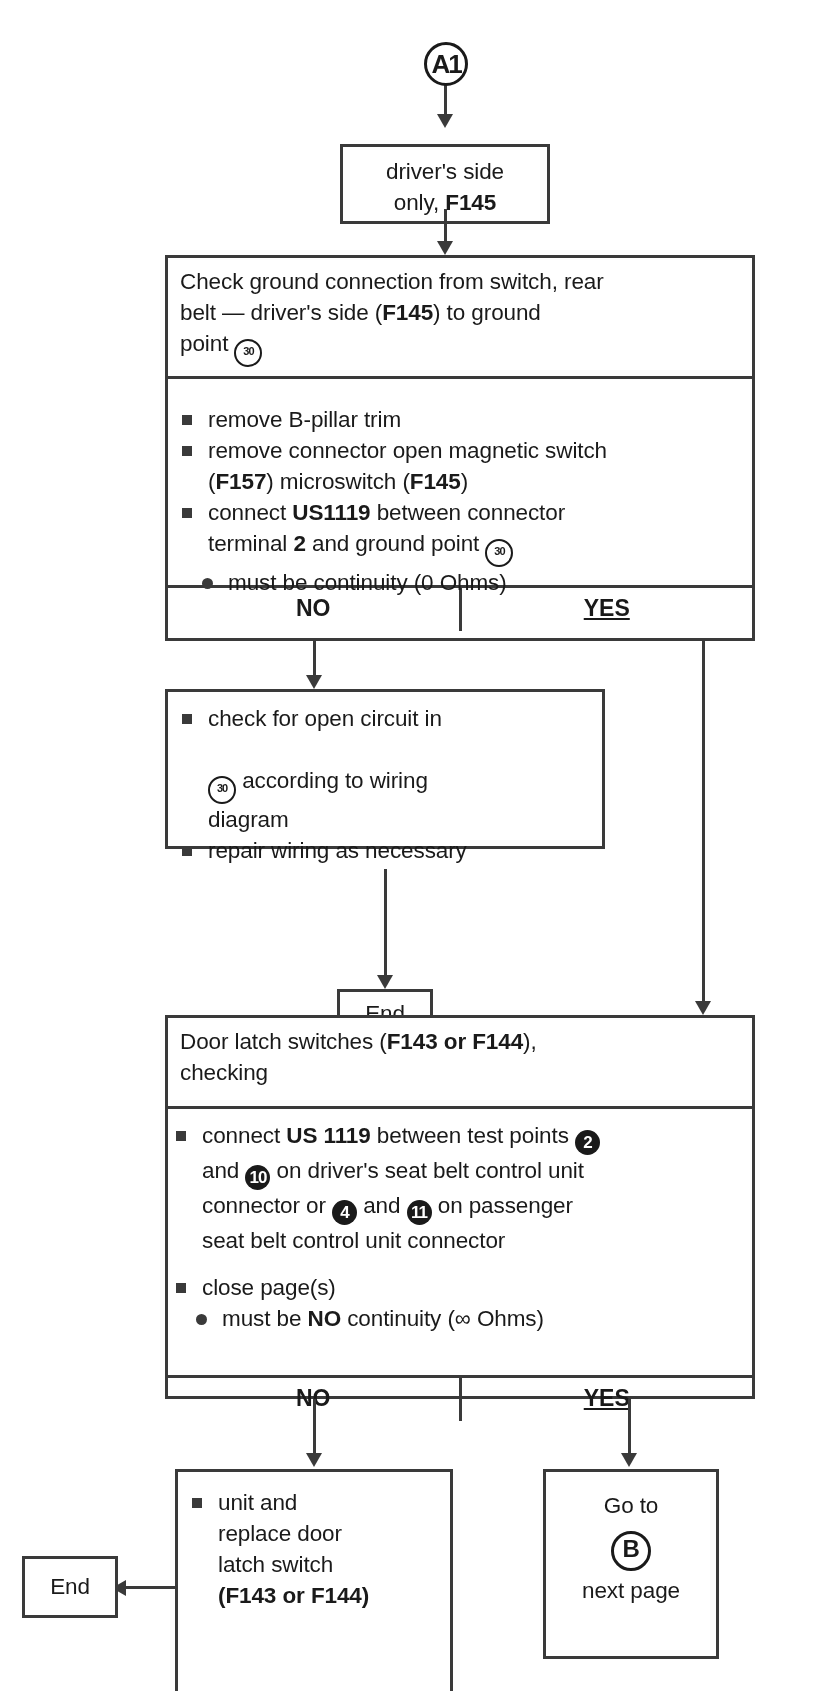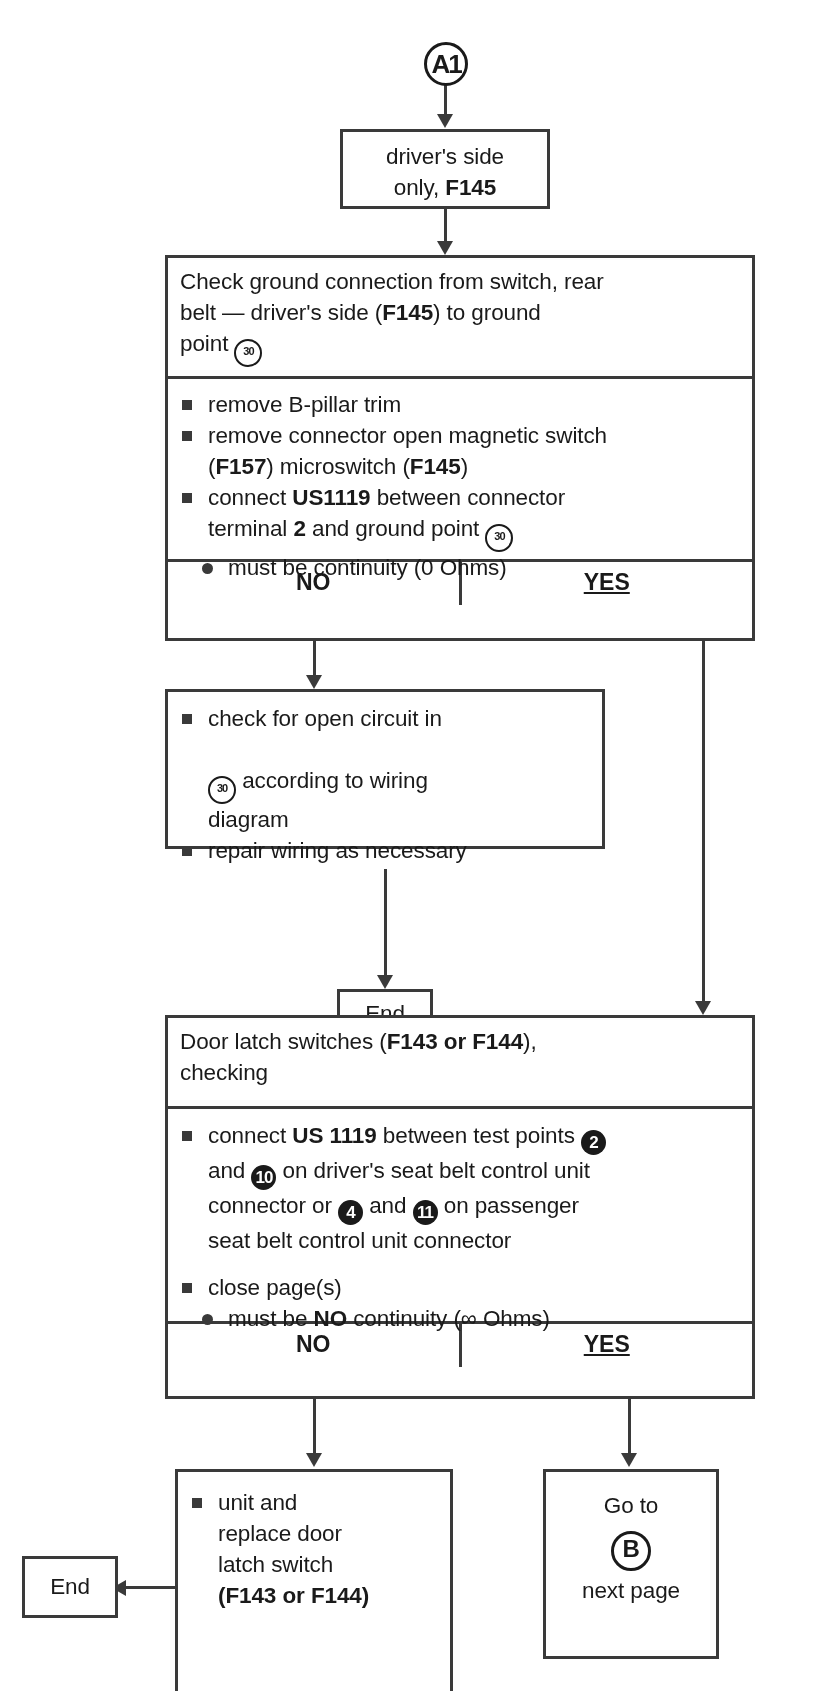--- a/index.html
+++ b/index.html
@@ -191,39 +191,39 @@
 </style>
 </head>
 <body>
 
 <div id="page">
 
   <div class="connector-a1">A1</div>
   <div class="vline" style="left:444px; top:50px; height:34px;"></div>
   <div class="arrow-down" style="left:437px; top:80px;"></div>
 
-  <div class="box" style="left:340px; top:95px; width:210px; height:80px;">
+  <div class="box" style="left:340px; top:110px; width:210px; height:80px;">
     <div class="cell txt center" style="padding-top:9px;">
       <div>driver's side</div>
       <div><span>only, </span><b>F145</b></div>
     </div>
   </div>
 
   <div class="vline" style="left:444px; top:175px; height:36px;"></div>
   <div class="arrow-down" style="left:437px; top:207px;"></div>
 
   <div class="box" style="left:165px; top:221px; width:590px; height:386px;">
 
     <div class="cell txt" style="height:118px;">
       <div>Check ground connection from switch, rear</div>
       <div><span>belt — driver's side (</span><b>F145</b><span>) to ground</span></div>
       <div><span>point </span><span class="circ">30</span></div>
     </div>
 
-    <div class="cell txt" style="height:183px; padding-top:10px;">
+    <div class="cell txt" style="height:209px; padding-top:25px;">
       <ul class="sq">
         <li class="sqi">
           <span>remove B-pillar trim</span>
         </li>
         <li class="sqi">
           <span>remove connector open magnetic switch</span><br>
           <span>(</span><b>F157</b><span>) microswitch (</span><b>F145</b><span>)</span>
         </li>
         <li class="sqi">
           <span>connect </span><b>US1119</b><span> between connector</span><br>
@@ -270,21 +270,21 @@
     <div class="cell txt center" style="padding:6px 0 0 0;">End</div>
   </div>
 
   <div class="box" style="left:165px; top:981px; width:590px; height:384px;">
 
     <div class="cell txt" style="height:88px;">
       <div><span>Door latch switches (</span><b>F143 or F144</b><span>),</span></div>
       <div>checking</div>
     </div>
 
-    <div class="cell txt" style="height:215px; padding-top:11px;">
+    <div class="cell txt" style="height:269px; padding-top:11px;padding-left:6px;">
       <ul class="sq">
         <li class="sqi">
           <span>connect </span><b>US 1119</b><span> between test points </span><span class="circ-fill">2</span><br>
           <span>and </span><span class="circ-fill">10</span><span> on driver's seat belt control unit</span><br>
           <span>connector or </span><span class="circ-fill">4</span><span> and </span><span class="circ-fill">11</span><span> on passenger</span><br>
           <span>seat belt control unit connector</span>
         </li>
         <li style="list-style:none;">
             <div class="gap"></div>
           </li>

